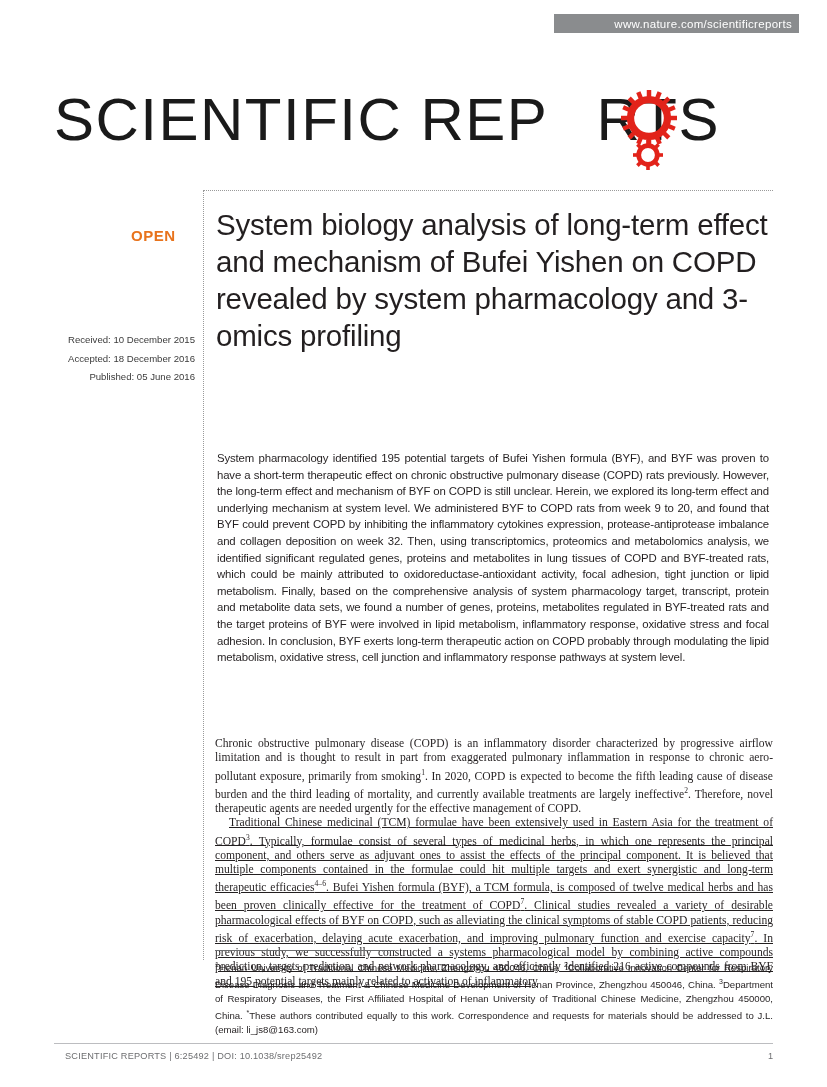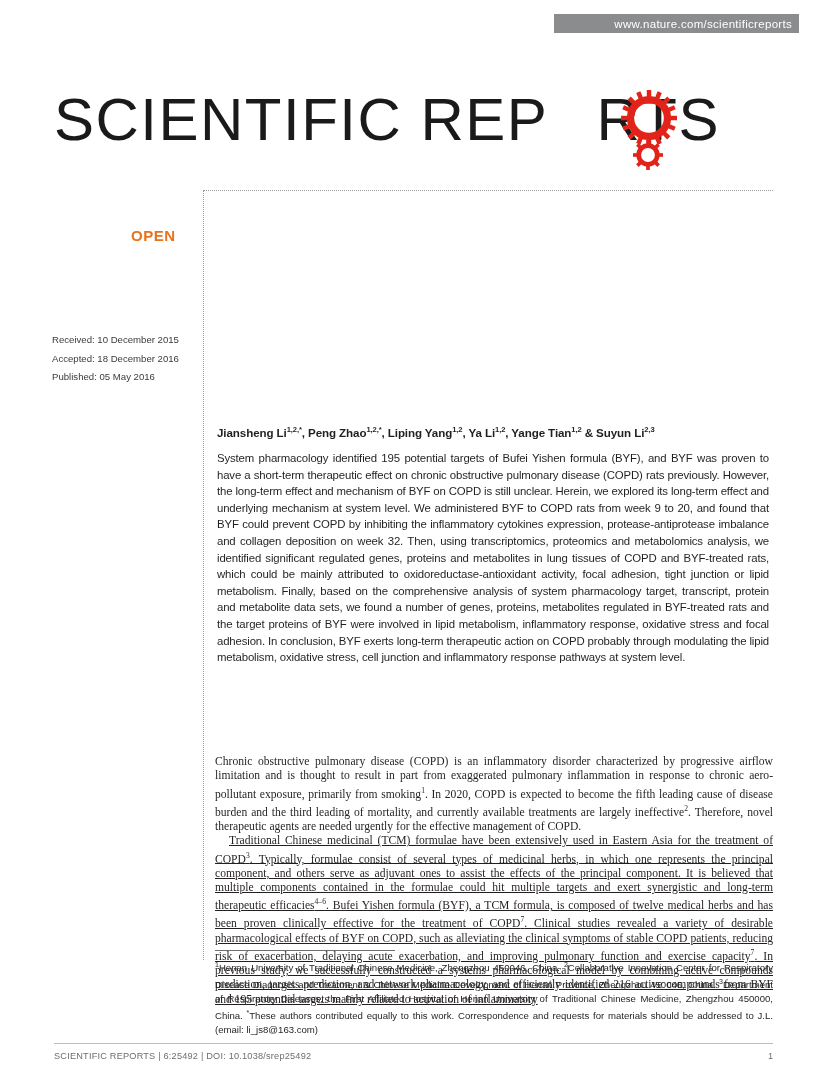--- a/index.html
+++ b/index.html
@@ -93,20 +93,21 @@
     font-weight: bold;
     color: #e8731c;
     letter-spacing: 0.5px;
     margin-top: 16px;
   }
   .dates {
     position: absolute;
     left: 52px;
     top: 331px;
     width: 143px;
+    text-align: right;
     font-size: 9.6px;
     color: #3b3b3b;
     line-height: 18.5px;
   }
 
   
   .title {
     position: absolute;
     left: 216px;
     top: 206px;
@@ -149,21 +150,20 @@
   .body-text {
     position: absolute;
     left: 215px;
     top: 737px;
     width: 558px;
     font-family: "Liberation Serif", serif;
     font-size: 11.6px;
     line-height: 14.3px;
     color: #231f20;
     text-align: justify;
-    margin-top: 18px;
   }
   .body-text p { margin: 0; }
   .body-text p.indent { text-indent: 14px; text-decoration: underline; }
   .body-text sup { font-size: 7.6px; }
 
   
   .footnote-rule {
     position: absolute;
     left: 215px;
     top: 950px;
@@ -187,21 +187,21 @@
   .footer-rule {
     position: absolute;
     left: 54px;
     top: 1043px;
     width: 719px;
     height: 0;
     border-top: 1px solid #bcbdc0;
   }
   .footer-left {
     position: absolute;
-    left: 54px;
+    left: 65px;
     top: 1051px;
     font-size: 9.2px;
     color: #6d6e70;
     letter-spacing: 0.2px;
   }
   .footer-right {
     position: absolute;
     left: 755px;
     top: 1051px;
     width: 18px;
@@ -266,25 +266,25 @@
   </div>
 
   <div class="hrule-top"></div>
   <div class="vrule"></div>
 
   <div class="open-label">OPEN</div>
 
   <div class="dates">
     <div>Received: 10 December 2015</div>
     <div>Accepted: 18 December 2016</div>
-    <div>Published: 05 May 2016</div>
-  </div>
-
-
-  <div class="authors">Jiansheng Li<sup>1,2,*</sup>, Peng Zhao<sup>1,2,*</sup>, Liping Yang<sup>1,2</sup>, Ya Li<sup>1,2</sup>, Yange Tian<sup>1,2</sup> &amp; Suyun Li<sup>2,3</sup></div>
+    <div>Published: 05 June 2016</div>
+  </div>
+
+  <div class="title">System biology analysis of long-term effect and mechanism of Bufei Yishen on COPD revealed by system pharmacology and 3-omics profiling</div>
+
 
   <div class="abstract">System pharmacology identified 195 potential targets of Bufei Yishen formula (BYF), and BYF was proven to have a short-term therapeutic effect on chronic obstructive pulmonary disease (COPD) rats previously. However, the long-term effect and mechanism of BYF on COPD is still unclear. Herein, we explored its long-term effect and underlying mechanism at system level. We administered BYF to COPD rats from week 9 to 20, and found that BYF could prevent COPD by inhibiting the inflammatory cytokines expression, protease-antiprotease imbalance and collagen deposition on week 32. Then, using transcriptomics, proteomics and metabolomics analysis, we identified significant regulated genes, proteins and metabolites in lung tissues of COPD and BYF-treated rats, which could be mainly attributed to oxidoreductase-antioxidant activity, focal adhesion, tight junction or lipid metabolism. Finally, based on the comprehensive analysis of system pharmacology target, transcript, protein and metabolite data sets, we found a number of genes, proteins, metabolites regulated in BYF-treated rats and the target proteins of BYF were involved in lipid metabolism, inflammatory response, oxidative stress and focal adhesion. In conclusion, BYF exerts long-term therapeutic action on COPD probably through modulating the lipid metabolism, oxidative stress, cell junction and inflammatory response pathways at system level.</div>
 
   <div class="body-text">
     <p>Chronic obstructive pulmonary disease (COPD) is an inflammatory disorder characterized by progressive airflow limitation and is thought to result in part from exaggerated pulmonary inflammation in response to chronic aero-pollutant exposure, primarily from smoking<sup>1</sup>. In 2020, COPD is expected to become the fifth leading cause of disease burden and the third leading of mortality, and currently available treatments are largely ineffective<sup>2</sup>. Therefore, novel therapeutic agents are needed urgently for the effective management of COPD.</p>
     <p class="indent">Traditional Chinese medicinal (TCM) formulae have been extensively used in Eastern Asia for the treatment of COPD<sup>3</sup>. Typically, formulae consist of several types of medicinal herbs, in which one represents the principal component, and others serve as adjuvant ones to assist the effects of the principal component. It is believed that multiple components contained in the formulae could hit multiple targets and exert synergistic and long-term therapeutic efficacies<sup>4–6</sup>. Bufei Yishen formula (BYF), a TCM formula, is composed of twelve medical herbs and has been proven clinically effective for the treatment of COPD<sup>7</sup>. Clinical studies revealed a variety of desirable pharmacological effects of BYF on COPD, such as alleviating the clinical symptoms of stable COPD patients, reducing risk of exacerbation, delaying acute exacerbation, and improving pulmonary function and exercise capacity<sup>7</sup>. In previous study, we successfully constructed a systems pharmacological model by combining active compounds prediction, targets prediction, and network pharmacology, and efficiently identified 216 active compounds from BYF and 195 potential targets mainly related to activation of inflammatory</p>
   </div>
 
   <div class="footnote-rule"></div>
   <div class="footnote"><sup>1</sup>Henan University of Traditional Chinese Medicine, Zhengzhou 450046, China. <sup>2</sup>Collaborative Innovation Center for Respiratory Disease Diagnosis and Treatment &amp; Chinese Medicine Development of Henan Province, Zhengzhou 450046, China. <sup>3</sup>Department of Respiratory Diseases, the First Affiliated Hospital of Henan University of Traditional Chinese Medicine, Zhengzhou 450000, China. <sup>*</sup>These authors contributed equally to this work. Correspondence and requests for materials should be addressed to J.L. (email: li_js8@163.com)</div>

